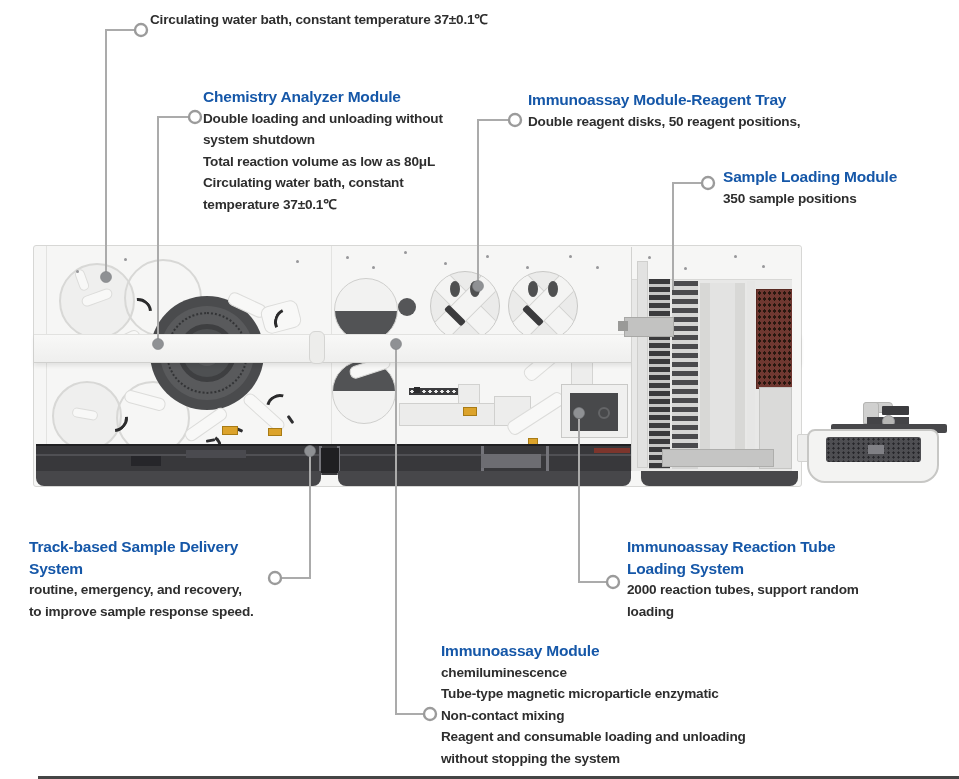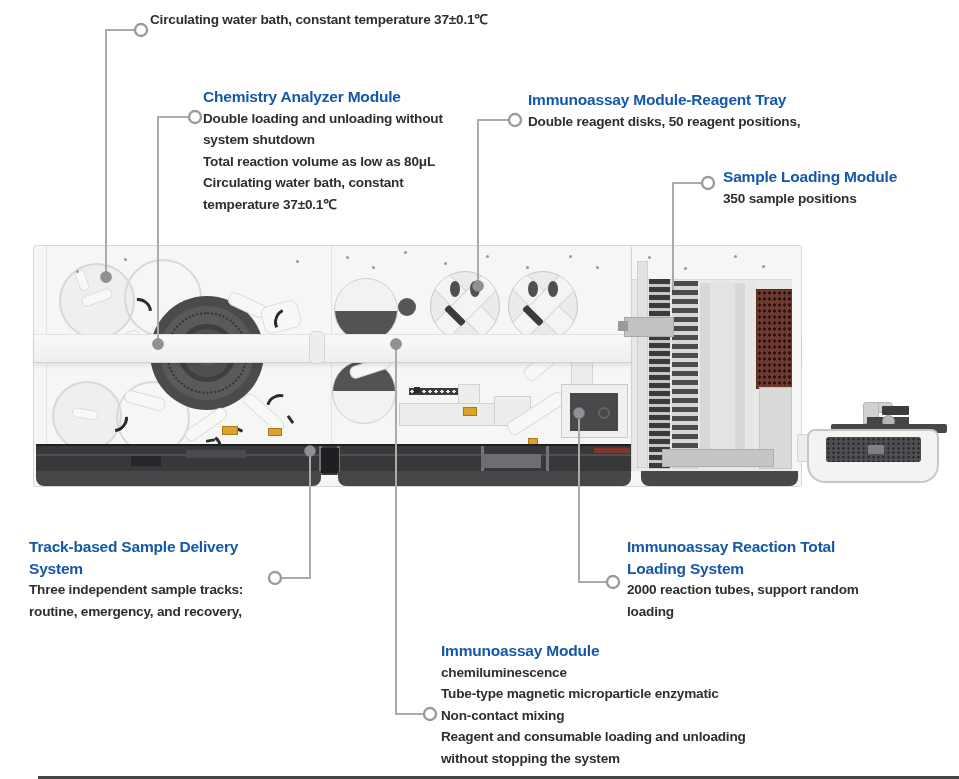--- a/index.html
+++ b/index.html
@@ -244,26 +244,26 @@
     <div class="co-line">Double reagent disks, 50 reagent positions,</div>
   </div>
 
   <div class="callout" style="left:723px;top:166px">
     <div class="co-title">Sample Loading Module</div>
     <div class="co-line">350 sample positions</div>
   </div>
 
   <div class="callout" style="left:29px;top:536px;width:240px">
     <div class="co-title wrap">Track-based Sample Delivery System</div>
-    <div class="co-line">Three independent sample tracks:</div>
     <div class="co-line">routine, emergency, and recovery,</div>
+    <div class="co-line">to improve sample response speed.</div>
   </div>
 
   <div class="callout" style="left:627px;top:536px;width:235px">
-    <div class="co-title wrap">Immunoassay Reaction Total Loading System</div>
+    <div class="co-title wrap">Immunoassay Reaction Tube Loading System</div>
     <div class="co-line">2000 reaction tubes, support random</div>
     <div class="co-line">loading</div>
   </div>
 
   <div class="callout" style="left:441px;top:640px">
     <div class="co-title">Immunoassay Module</div>
     <div class="co-line">chemiluminescence</div>
     <div class="co-line">Tube-type magnetic microparticle enzymatic</div>
     <div class="co-line">Non-contact mixing</div>
     <div class="co-line">Reagent and consumable loading and unloading</div>

